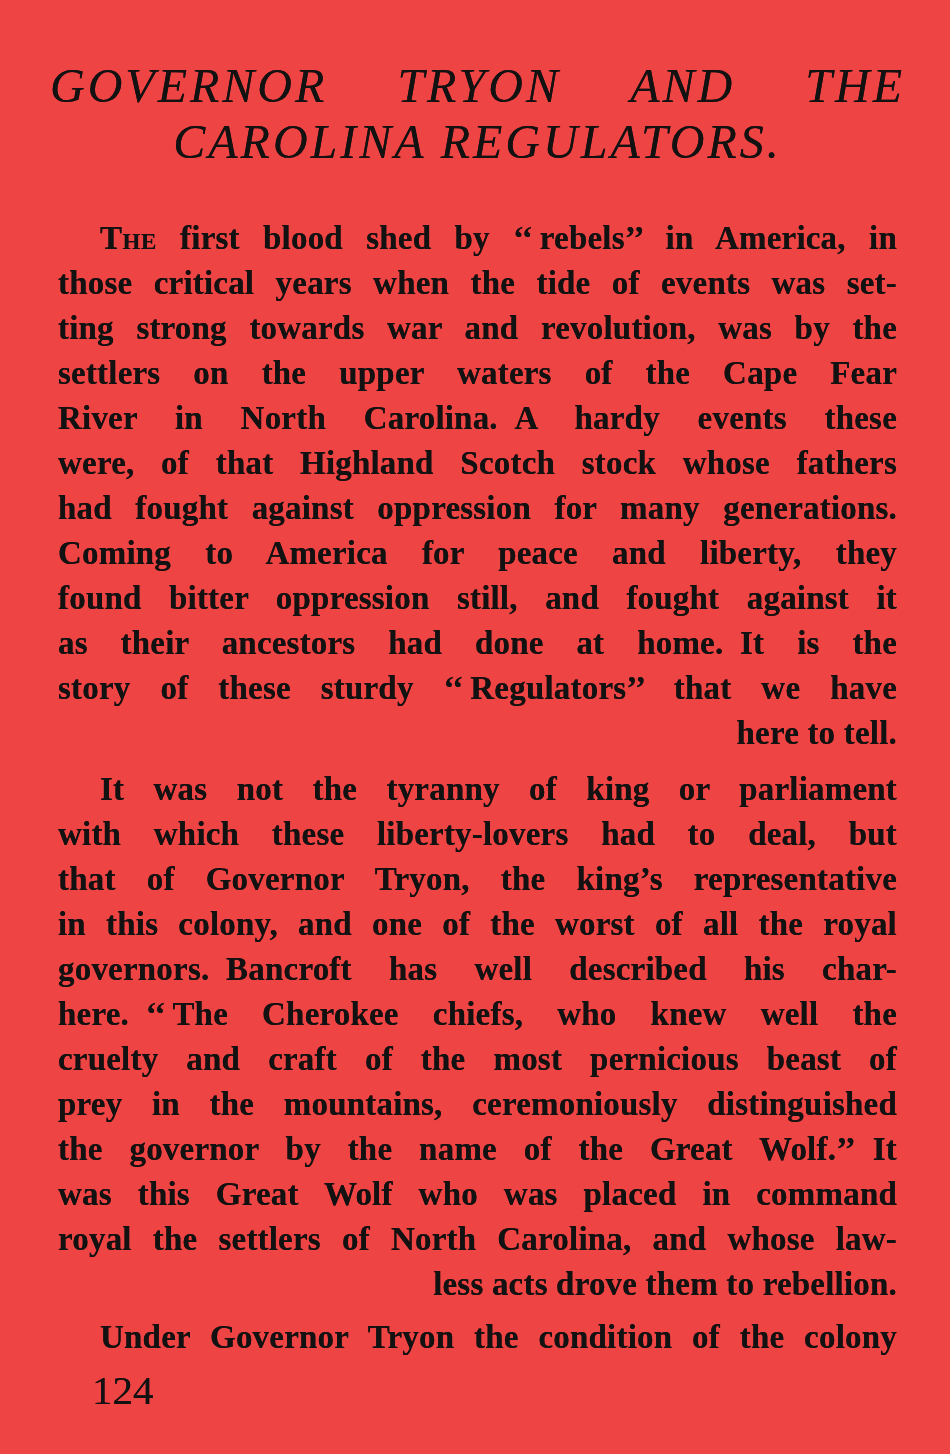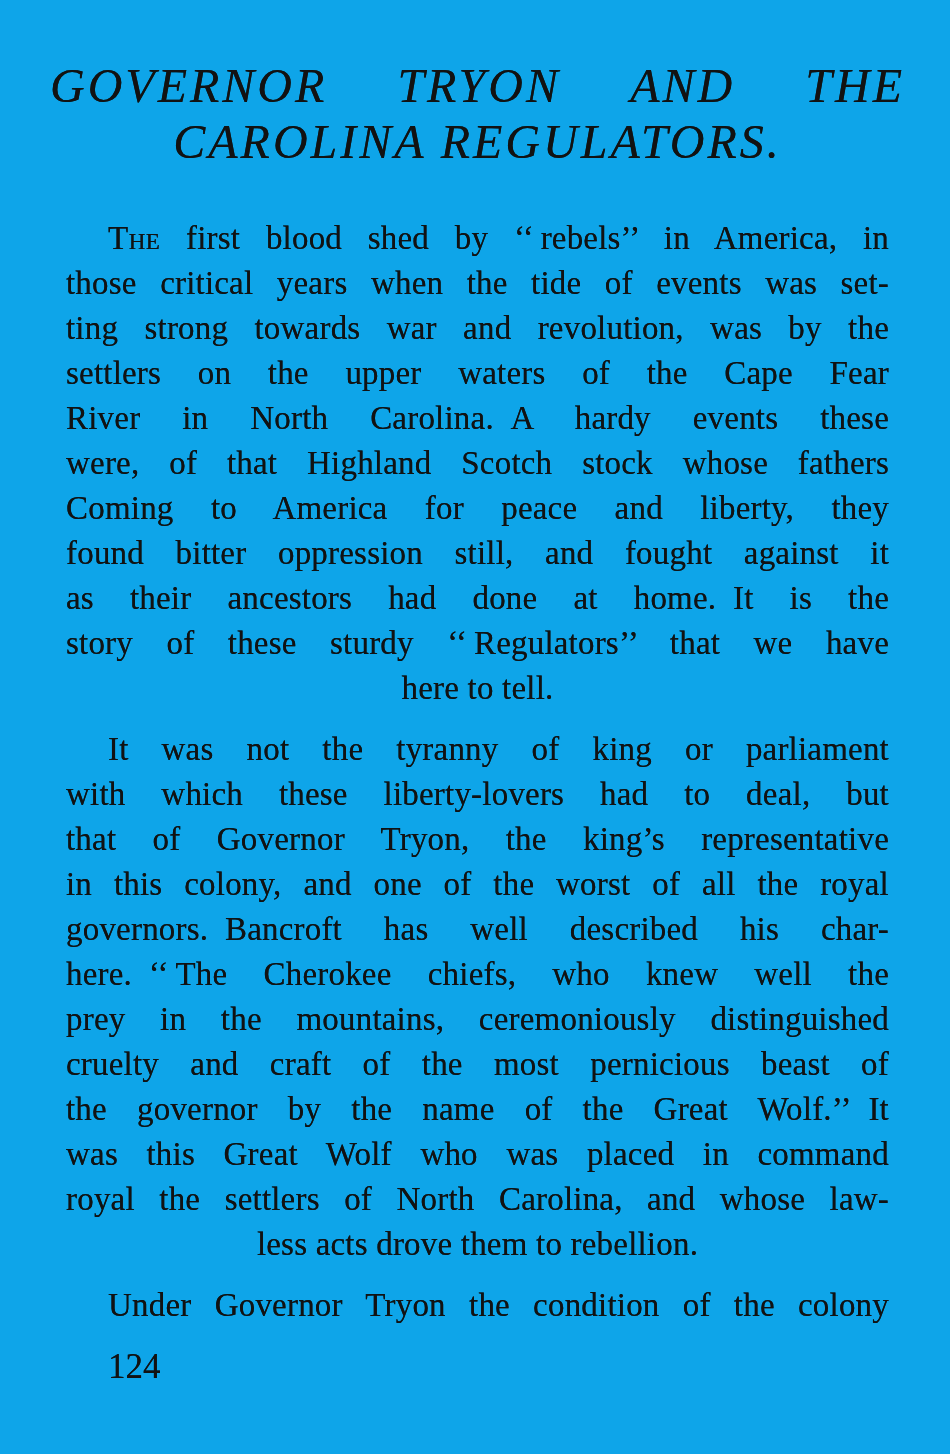--- a/index.html
+++ b/index.html
@@ -5,21 +5,21 @@
   html, body {
     margin: 0;
     padding: 0;
     background: #ffffff;
   }
   .page {
     position: relative;
     width: 950px;
     height: 1454px;
     box-sizing: border-box;
-    background: #0ea5e9;
+    background: #ef4444;
     color: #121212;
     font-family: "Liberation Serif", serif;
     padding: 58px 45px 8px 50px;
     overflow: hidden;
   }
   
   .title {
     font-style: italic;
     font-size: 48px;
     line-height: 56px;
@@ -27,78 +27,79 @@
     text-shadow: 0 0 0.6px rgba(0,0,0,0.75);
   }
   
   .body-text {
     margin-top: 46px;
     font-size: 33px;
     line-height: 45px;
     letter-spacing: 0.2px;
     text-shadow: 0 0 0.6px rgba(0,0,0,0.75);
   }
-  .para { margin: 16px; }
+  .para { margin: 8px; font-weight: bold; }
   .para.spaced { margin-top: 11px; }
   .line {
     white-space: normal;
-    text-align: center;
+    text-align: right;
   }
   .line.just {
     text-align: justify;
     text-align-last: justify;
     -moz-text-align-last: justify;
   }
   .line.center {
     text-align: left;
     text-align-last: center;
   }
   .line.indent { text-indent: 42px; }
   .smallcaps {
     font-variant: small-caps;
     letter-spacing: 0.5px;
   }
   .pagenum {
-    font-size: 35px;
+    font-size: 41px;
     line-height: 45px;
-    margin-left: 58px;
+    margin-left: 42px;
     text-shadow: 0 0 0.6px rgba(0,0,0,0.75);
   }
 </style>
 </head>
 <body>
 
 <div class="page">
   <header class="title" id="title-block">
       <div class="line just">GOVERNOR TRYON AND THE</div>
       <div class="line center">CAROLINA REGULATORS.</div>
     </header>
   <main class="body-text" id="body-block">
       <div class="para">
         <div class="line just indent"><span class="smallcaps">The</span> first blood shed by ‘‘ rebels’’ in America, in</div>
         <div class="line just">those critical years when the tide of events was set-</div>
         <div class="line just">ting strong towards war and revolution, was by the</div>
         <div class="line just">settlers on the upper waters of the Cape Fear</div>
         <div class="line just">River in North Carolina. A hardy events these</div>
         <div class="line just">were, of that Highland Scotch stock whose fathers</div>
+        <div class="line just">had fought against oppression for many generations.</div>
         <div class="line just">Coming to America for peace and liberty, they</div>
         <div class="line just">found bitter oppression still, and fought against it</div>
         <div class="line just">as their ancestors had done at home. It is the</div>
         <div class="line just">story of these sturdy ‘‘ Regulators’’ that we have</div>
         <div class="line">here to tell.</div>
       </div>
       <div class="para spaced">
         <div class="line just indent">It was not the tyranny of king or parliament</div>
         <div class="line just">with which these liberty-lovers had to deal, but</div>
         <div class="line just">that of Governor Tryon, the king’s representative</div>
         <div class="line just">in this colony, and one of the worst of all the royal</div>
         <div class="line just">governors. Bancroft has well described his char-</div>
         <div class="line just">here. ‘‘ The Cherokee chiefs, who knew well the</div>
+        <div class="line just">cruelty and craft of the most pernicious beast of</div>
         <div class="line just">prey in the mountains, ceremoniously distinguished</div>
-        <div class="line just">cruelty and craft of the most pernicious beast of</div>
         <div class="line just">the governor by the name of the Great Wolf.’’ It</div>
         <div class="line just">was this Great Wolf who was placed in command</div>
         <div class="line just">royal the settlers of North Carolina, and whose law-</div>
         <div class="line">less acts drove them to rebellion.</div>
       </div>
       <div class="para">
         <div class="line just indent">Under Governor Tryon the condition of the colony</div>
       </div>
     </main>
   <div class="pagenum">124</div>

